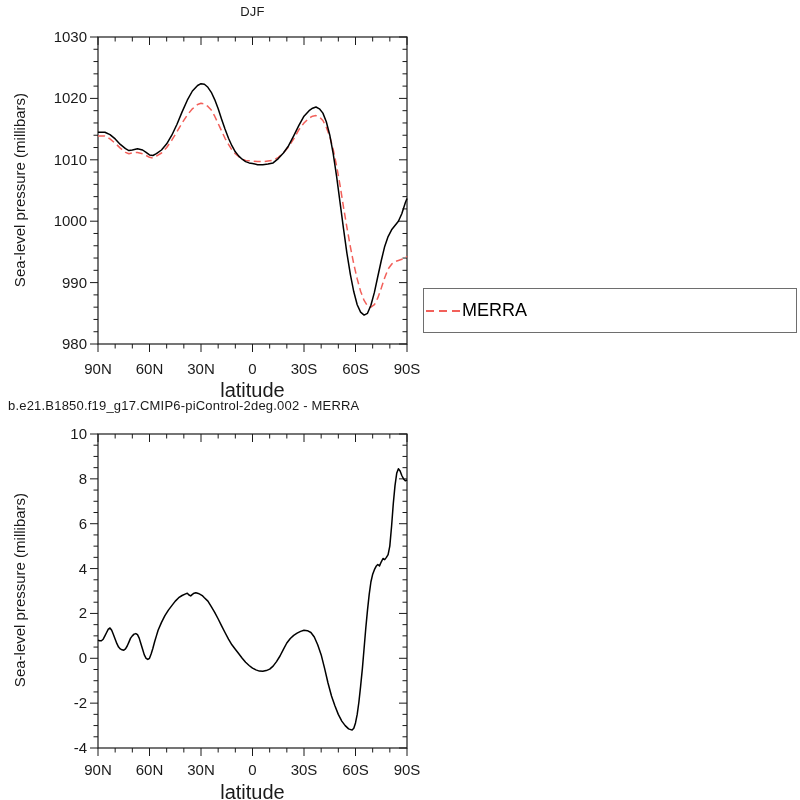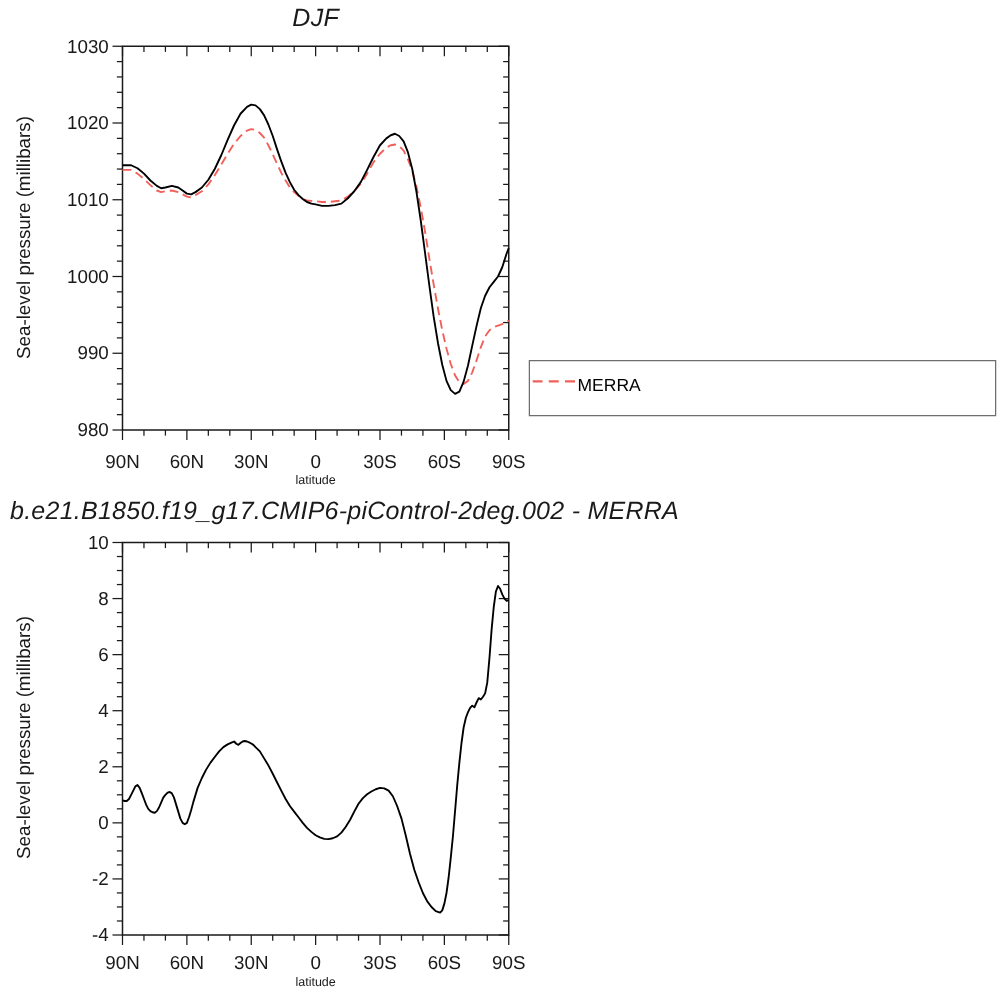--- a/index.html
+++ b/index.html
@@ -1,29 +1,29 @@
 <!DOCTYPE html>
 <html><head>
 <meta charset="utf-8">
 <style>
   html,body{margin:0;padding:0;background:#fff;}
   #screen{position:relative;width:800px;height:800px;background:#fff;overflow:hidden;
           font-family:"Liberation Sans","DejaVu Sans",sans-serif;color:#000;}
   #plot-svg{position:absolute;left:0;top:0;}
   svg text{font-family:"Liberation Sans","DejaVu Sans",sans-serif;font-size:15px;fill:#1a1a1a;}
   .overlay{position:absolute;color:#1a1a1a;}
-  .chart-title{font-size:20px;letter-spacing:0.2px;font-style:italic;}
+  .chart-title{font-size:13px;letter-spacing:0.2px;}
   .centered{text-align:center;}
   .ylab{width:310px;height:18px;text-align:center;font-size:15px;
         transform:rotate(-90deg);transform-origin:center center;}
-  .xlab{font-size:10px;}
+  .xlab{font-size:20px;}
   #legend{position:absolute;left:423px;top:288px;width:374px;height:45px;
           border:1px solid #6e6e6e;box-sizing:border-box;display:flex;
           flex-direction:column;justify-content:center;padding-left:2px;background:#fff;}
-  .legend-row{display:flex;align-items:flex-start;height:21px;font-size:14px;white-space:nowrap;}
+  .legend-row{display:flex;align-items:center;height:21px;font-size:18px;white-space:nowrap;}
   .legend-sample{flex:0 0 36px;height:10px;}
 </style>
 </head>
 <body>
 
 <div id="screen">
 
   <svg id="plot-svg" width="800" height="800">
       <rect x="98" y="37" width="309" height="307" fill="none" stroke="#1a1a1a" stroke-width="1.2"></rect>
       <line x1="98" y1="344" x2="98" y2="352" stroke="#1a1a1a" stroke-width="1"></line>

